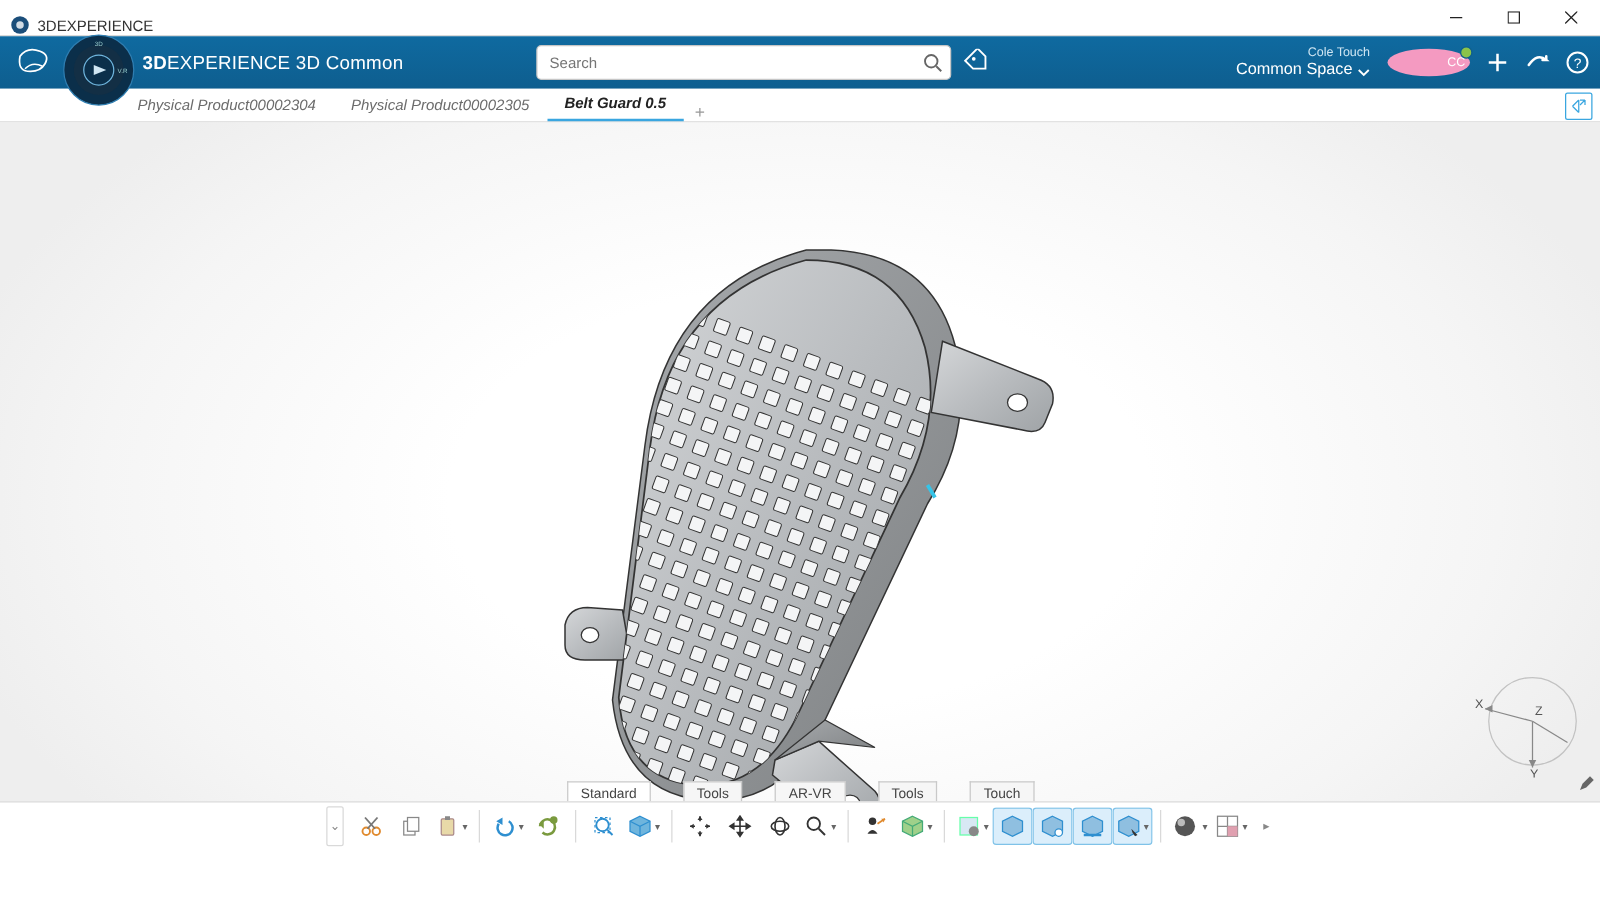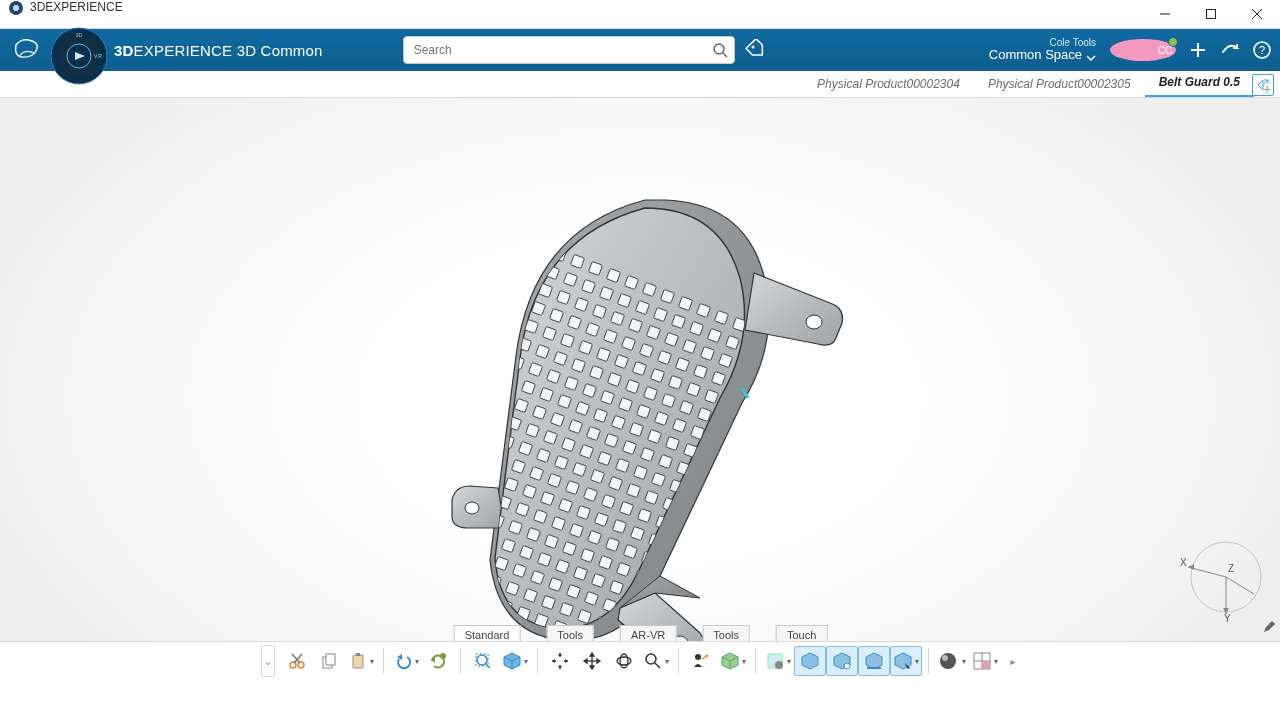--- a/index.html
+++ b/index.html
@@ -1,39 +1,39 @@
 <!DOCTYPE html>
 <html><head>
 <meta charset="utf-8">
 <style>
   html, body { margin:0; padding:0; width:1280px; height:720px; font-family:"Segoe UI", Arial, sans-serif; overflow:hidden; background:#fff; }
-  .titlebar { height:28px; background:#fff; border-bottom:1px solid #d9d9d9; display:flex; align-items:flex-start; }
+  .titlebar { height:28px; background:#fff; border-bottom:1px solid #d9d9d9; display:flex; align-items:flex-end; }
   .titlebar .icon { width:16px; height:16px; margin:0 6px 0 8px; display:flex; align-items:center; justify-content:center; }
   .titlebar .title { font-size:12px; color:#333; flex:0 0 auto; }
   .titlebar .spacer { flex:1; }
   .winbtn { width:46px; height:28px; display:flex; align-items:center; justify-content:center; color:#222; font-size:13px; }
 
   .header { height:42px; background:linear-gradient(#0f6aa0,#0e5e8f); display:flex; align-items:center; color:#fff; position:relative; }
   .ds-logo { width:38px; height:42px; display:flex; align-items:center; justify-content:center; margin-left:8px; }
   .compass { width:58px; height:58px; margin-left:4px; margin-top:12px; z-index:5; position:relative; }
   .app-name { margin-left:6px; font-size:15px; letter-spacing:.2px; }
   .app-name b { font-weight:700; }
-  .search-wrap { margin-left:80px; position:relative; }
+  .search-wrap { margin-left:106px; position:relative; }
   .search { width:290px; height:26px; border-radius:4px; border:1px solid #c6c6c6; padding:0 30px 0 10px; font-size:12px; color:#333; }
   .search-btn { position:absolute; right:4px; top:3px; width:22px; height:22px; color:#666; display:flex; align-items:center; justify-content:center; }
   .tag-icon { margin-left:10px; color:#fff; }
   .header-right { position:absolute; right:8px; top:0; height:42px; display:flex; align-items:center; gap:12px; }
   .user-block { text-align:right; line-height:1.1; margin-right:2px; }
   .user-name { font-size:10px; color:#cfe6f3; }
   .user-space { font-size:13px; color:#fff; display:flex; align-items:flex-end; gap:4px; cursor:pointer; }
   .avatar { width:22px; height:22px; border-radius:50%; background:#f49ac1; display:flex; align-items:center; justify-content:center; font-size:10px; color:#fff; position:relative;padding-left:44px; }
   .avatar .dot { position:absolute; top:-2px; right:-2px; width:8px; height:8px; border-radius:50%; background:#8bc34a; border:1px solid #0e5e8f; }
   .hicon { color:#fff; cursor:pointer; }
 
-  .tabbar { height:26px; background:#fff; border-bottom:1px solid #d9d9d9; display:flex; align-items:flex-end; padding-left:54px; position:relative;justify-content:flex-end; }
+  .tabbar { height:26px; background:#fff; border-bottom:1px solid #d9d9d9; display:flex; align-items:flex-end; padding-left:96px; position:relative; }
   .tab { font-size:12px; font-style:italic; color:#6b6b6b; padding:0 14px; height:26px; line-height:26px; cursor:pointer; }
   .tab.active { color:#222; font-weight:600; border-bottom:2px solid #3aa6e0; }
   .tab-add { width:26px; text-align:center; color:#999; font-size:14px; cursor:pointer; }
   .collapse-btn { position:absolute; right:6px; top:3px; width:20px; height:20px; border:1px solid #3aa6e0; display:flex; align-items:center; justify-content:center; color:#3aa6e0; border-radius:2px; cursor:pointer; }
 
   .canvas { position:relative; width:1280px; height:582px; background:radial-gradient(ellipse 700px 420px at 640px 300px, #ffffff 0%, #ffffff 40%, #f5f5f5 80%, #eeeeee 100%); }
   .canvas svg.part { position:absolute; left:0; top:0; }
 
   .triad { position:absolute; right:14px; bottom:58px; width:100px; height:90px; }
   .triad text { font-size:10px; fill:#555; }
@@ -116,21 +116,21 @@
     </div>
   </div>
   <div class="tag-icon">
     <svg width="22" height="22">
         <path d="M3 3 L12 3 L19 10 L12 17 L3 17 Z" fill="none" stroke="#fff" stroke-width="1.5" transform="rotate(45 11 11)"></path>
         <circle cx="8" cy="8" r="1.5" fill="#fff"></circle>
       </svg>
   </div>
   <div class="header-right">
     <div class="user-block">
-      <div class="user-name">Cole Tools</div>
+      <div class="user-name">Cole Touch</div>
       <div class="user-space">
         <span>Common Space</span>
         <svg width="10" height="10">
             <path d="M1 3 L5 7 L9 3" fill="none" stroke="#fff" stroke-width="1.5"></path>
           </svg>
       </div>
     </div>
     <div class="avatar">
       <span>CC</span>
       <span class="dot"></span>

